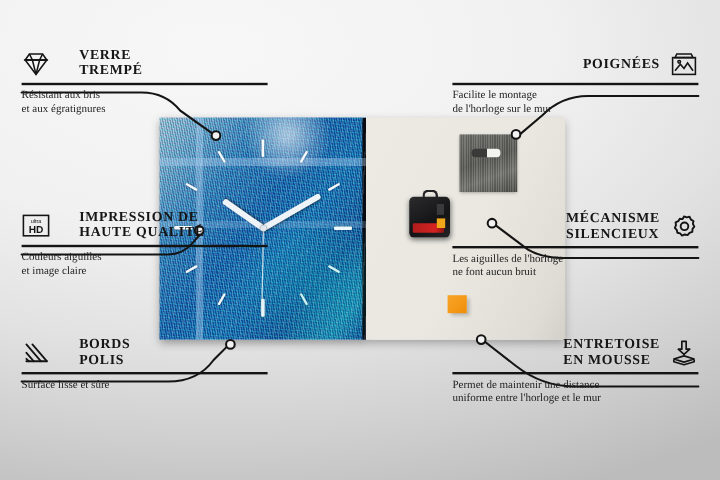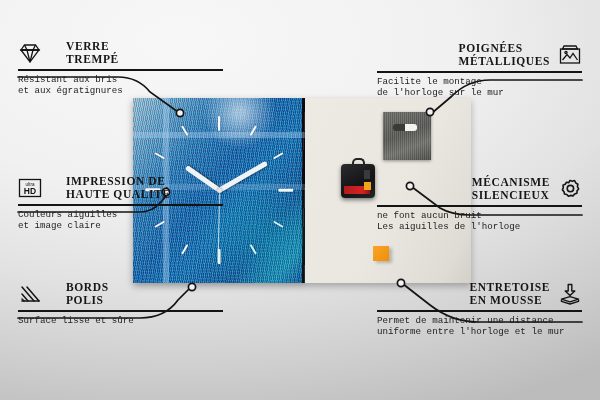--- a/index.html
+++ b/index.html
@@ -81,21 +81,21 @@
 
   
   .callout { position:absolute; width:205px; }
   .callout.left  { text-align:left; }
   .callout.right { text-align:left; }
   .head { display:flex; align-items:center; gap:8px; }
   .callout.right .head { flex-direction:row-reverse; }
   .title { font-weight:bold; font-size:11.5px; line-height:13px;
            letter-spacing:.6px; text-transform:uppercase;margin-left:16px; }
   .rule { height:1.5px; background:#141414; margin:3px 0 3px; }
-  .desc { font-size:9.2px; line-height:11px; color:#1d1d1d;font-family:Liberation Mono, monospace; }
+  .desc { font-size:9.2px; line-height:11px; color:#1d1d1d; }
   .ico { width:24px; height:24px; flex:0 0 24px; }
   .ico svg { width:100%; height:100%; display:block; }
 
   #wires { position:absolute; left:0; top:0; width:600px; height:400px;
            pointer-events:none; }
 </style>
 </head>
 <body>
 
 <div id="product">
@@ -215,21 +215,20 @@
     <span class="ico">
       <svg viewBox="0 0 24 24" fill="none" stroke="#141414" stroke-width="1.3">
         <rect x="2.5" y="6" width="19" height="14"></rect>
         <path d="M6 3 H18 L19.5 6 H4.5 Z"></path>
         <path d="M4.5 17 L9 11.5 L12 15 L15 10.5 L19.5 17"></path>
         <circle cx="8" cy="9.5" r="1.1"></circle>
       </svg>
     </span>
     <div>
       <div class="title">POIGNÉES</div>
-      <div class="title">MÉTALLIQUES</div>
     </div>
   </div>
   <div class="rule"></div>
   <div class="desc">Facilite le montage</div>
   <div class="desc">de l'horloge sur le mur</div>
 </div>
 
 <div class="callout right" style="left:377px; top:176px;">
   <div class="head">
     <span class="ico">
@@ -237,22 +236,22 @@
         <path d="M12 3.4 L14.4 4.2 L16.6 3.6 L17.8 6 L19.9 7.2 L19.4 9.6 L20.6 11.9 L19.1 13.8 L18.9 16.2 L16.6 17 L15 18.9 L12.7 18.4 L10.4 19.3 L8.8 17.5 L6.5 17 L6 14.7 L4.4 12.9 L5.3 10.7 L5 8.3 L7.2 7.3 L8.5 5.3 L10.8 5.6 Z"></path>
         <circle cx="12.4" cy="11.6" r="3.2"></circle>
       </svg>
     </span>
     <div>
       <div class="title">MÉCANISME</div>
       <div class="title">SILENCIEUX</div>
     </div>
   </div>
   <div class="rule"></div>
+  <div class="desc">Les aiguilles de l'horloge</div>
   <div class="desc">ne font aucun bruit</div>
-  <div class="desc">Les aiguilles de l'horloge</div>
 </div>
 
 <div class="callout right" style="left:377px; top:281px;">
   <div class="head">
     <span class="ico">
       <svg viewBox="0 0 24 24" fill="none" stroke="#141414" stroke-width="1.4" stroke-linejoin="round">
         <path d="M10.2 2.5 H13.8 V9 H16.8 L12 13.4 L7.2 9 H10.2 Z"></path>
         <path d="M12 14.6 L20.5 17.2 L12 19.8 L3.5 17.2 Z"></path>
         <path d="M3.5 17.8 V19.4 L12 22 L20.5 19.4 V17.8"></path>
       </svg>

